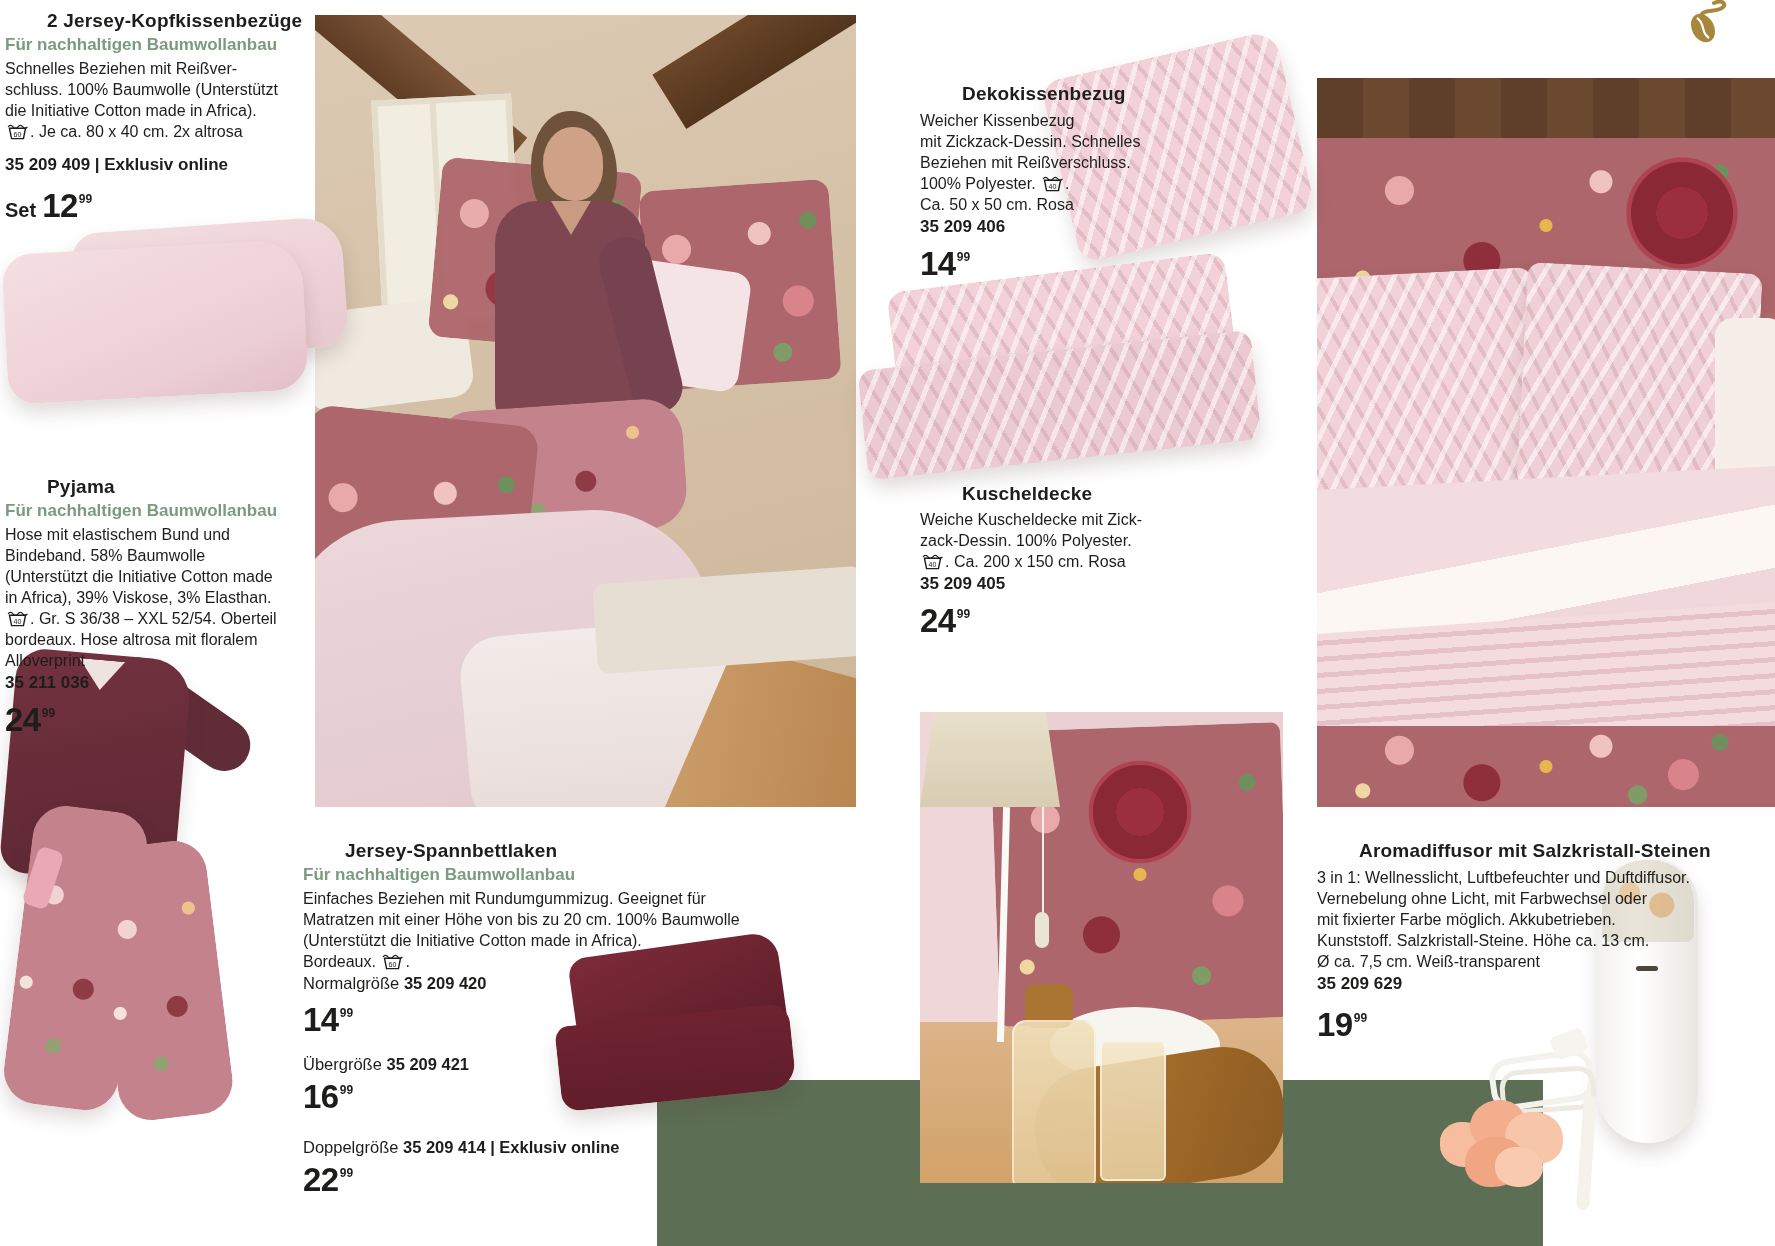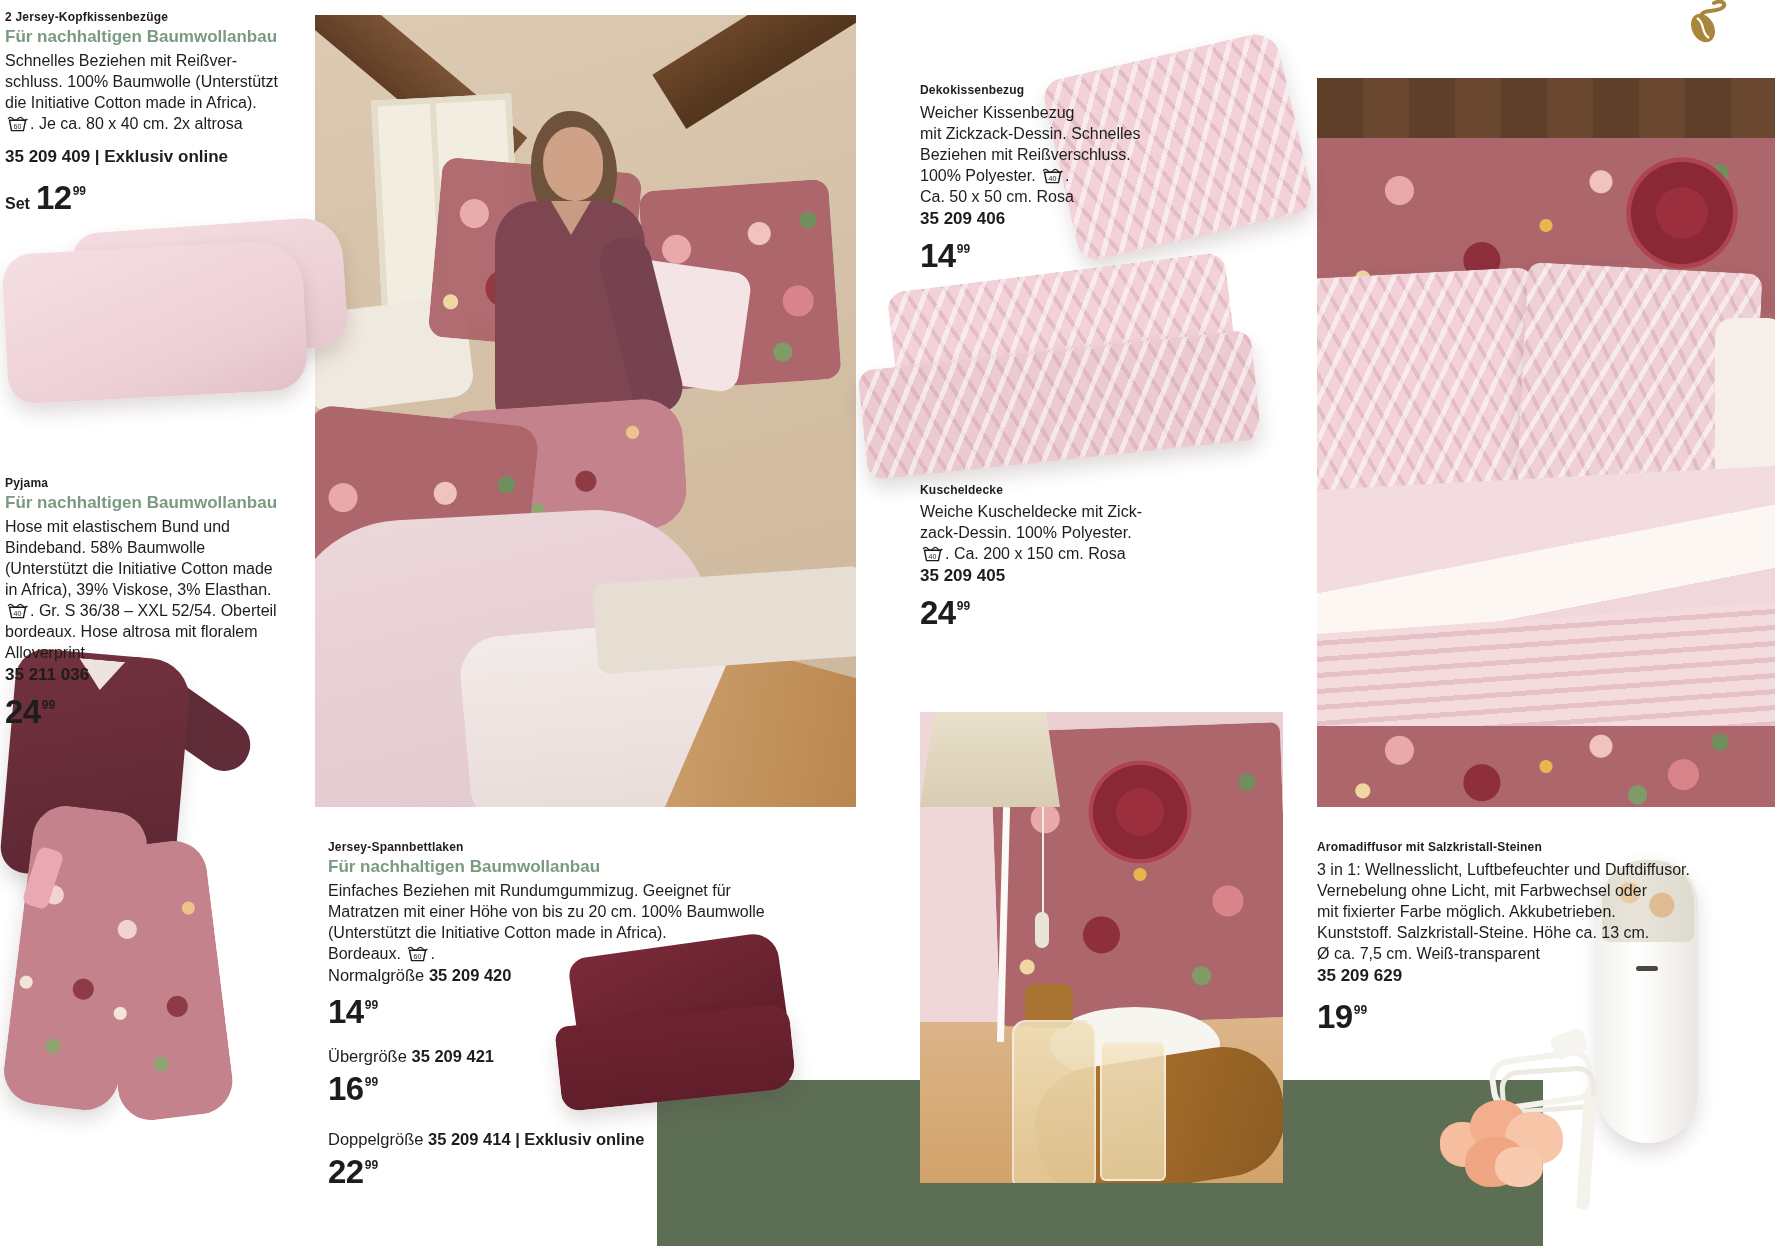--- a/index.html
+++ b/index.html
@@ -4,28 +4,28 @@
 <style>
   html,body{margin:0;padding:0;}
   body{
     width:1775px;height:1246px;position:relative;overflow:hidden;
     background:#ffffff;
     font-family:"Liberation Sans", sans-serif;
     color:#1d1d1b;
   }
   .abs{position:absolute;}
   
-  .t-title{font-size:12px;font-weight:bold;letter-spacing:.2px;white-space:nowrap;}
+  .t-title{font-size:19px;font-weight:bold;letter-spacing:.2px;white-space:nowrap;margin-left:42px;}
   .t-eco{font-size:17px;font-weight:bold;color:#7b9b81;white-space:nowrap;}
   .t-line{font-size:16px;line-height:21px;white-space:nowrap;}
   .t-order{font-size:17px;font-weight:bold;white-space:nowrap;}
   .t-var{font-size:16.5px;white-space:nowrap;}
   .t-var b{font-weight:bold;}
   .price{font-weight:bold;white-space:nowrap;}
-  .price .p-pre{font-size:16px;font-weight:bold;margin-right:6px;}
+  .price .p-pre{font-size:20px;font-weight:bold;margin-right:6px;}
   .price .p-int{font-size:33px;font-weight:bold;letter-spacing:-0.5px;}
   .price .p-sup{font-size:12px;font-weight:bold;vertical-align:14px;margin-left:1px;}
   .care{vertical-align:-3px;margin:0 2px;}
   
   .photo{overflow:hidden;}
   .floral{
     background:
       radial-gradient(circle at 18% 30%, #e9a9ab 0 14px, rgba(0,0,0,0) 15px),
       radial-gradient(circle at 36% 70%, #8f2f3c 0 18px, rgba(0,0,0,0) 19px),
       radial-gradient(circle at 62% 25%, #f0c3c0 0 11px, rgba(0,0,0,0) 12px),
@@ -136,21 +136,21 @@
       <path d="M1 4.2 C2.6 2 4.6 2 6.2 4 C7.8 6 9.8 6 11.4 4 C13 2 15 2 16.6 4 C18.2 6 20.2 6 21.5 4.2" fill="none" stroke="#1d1d1b" stroke-width="1.3"></path>
       <text x="11" y="14.6" text-anchor="middle" font-size="7.5" fill="#1d1d1b">40</text>
     </svg><span>. Ca. 200 x 150 cm. Rosa</span>
   </div>
   <div class="t-order" style="margin-top:2px;">35 209 405</div>
   <div class="price" style="margin-top:8px;">
     <span class="p-int">24</span><span class="p-sup">99</span>
   </div>
 </div>
 
-<div class="abs" style="left:328px;top:840px;z-index:4;">
+<div class="abs" style="left:303px;top:840px;z-index:4;">
   <div class="t-title">Jersey-Spannbettlaken</div>
   <div class="t-eco" style="margin-top:3px;">Für nachhaltigen Baumwollanbau</div>
   <div class="t-line" style="margin-top:3px;">Einfaches Beziehen mit Rundumgummizug. Geeignet für</div>
   <div class="t-line">Matratzen mit einer Höhe von bis zu 20 cm. 100% Baumwolle</div>
   <div class="t-line">(Unterstützt die Initiative Cotton made in Africa).</div>
   <div class="t-line">
     <span>Bordeaux. </span><svg class="care" width="21" height="17" viewBox="0 0 22 18">
       <path d="M2.5 5.5 H19.5 L17.3 16.5 H4.7 Z" fill="none" stroke="#1d1d1b" stroke-width="1.5"></path>
       <path d="M1 4.2 C2.6 2 4.6 2 6.2 4 C7.8 6 9.8 6 11.4 4 C13 2 15 2 16.6 4 C18.2 6 20.2 6 21.5 4.2" fill="none" stroke="#1d1d1b" stroke-width="1.3"></path>
       <text x="11" y="14.6" text-anchor="middle" font-size="7.5" fill="#1d1d1b">60</text>

